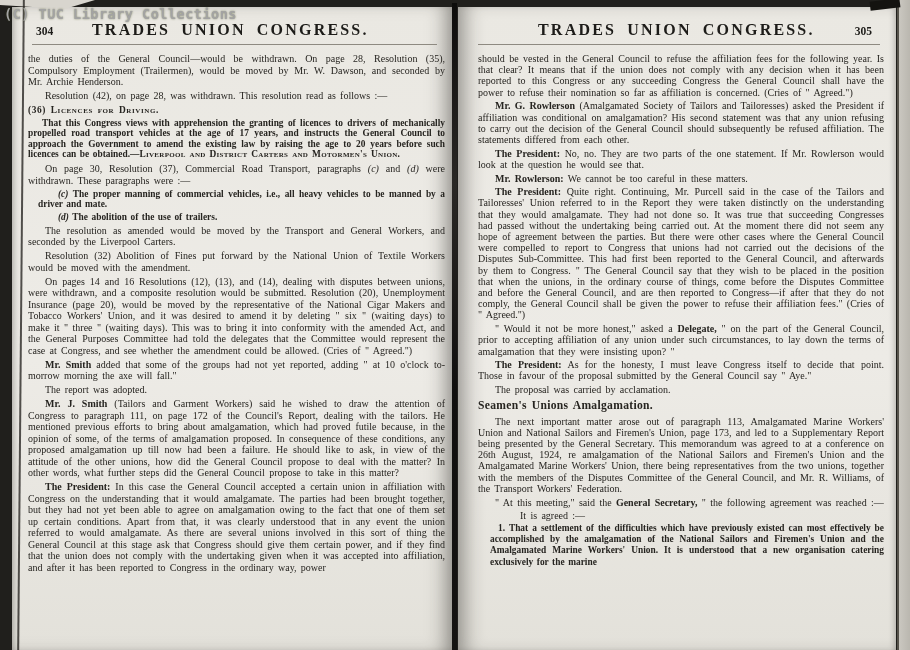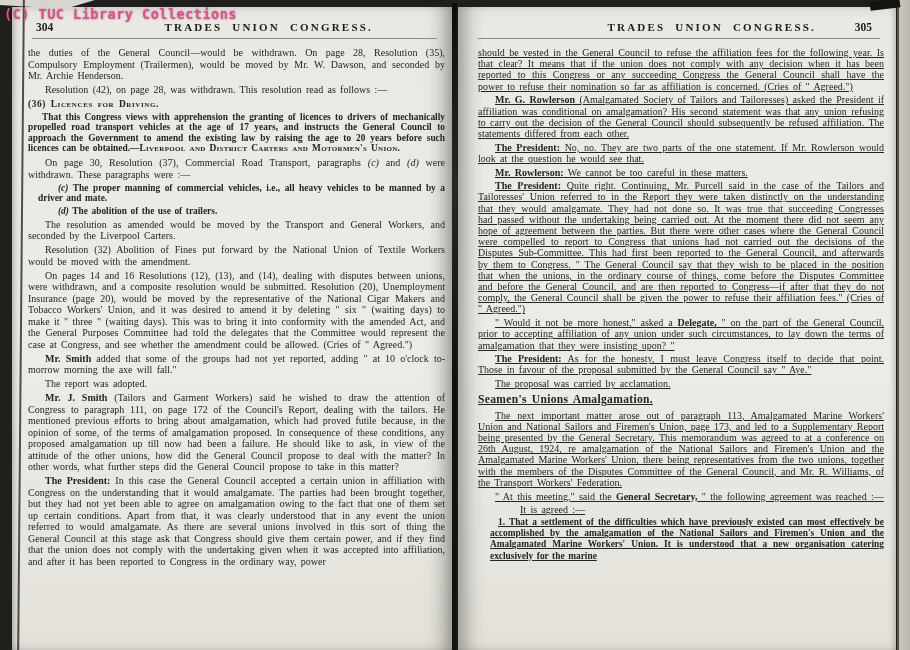--- a/index.html
+++ b/index.html
@@ -38,39 +38,39 @@
     background:#d8d5ce;clip-path:polygon(0 0,100% 0,68% 100%,0 55%);
   }
   .corner-mark{
     position:absolute;right:10px;top:0;width:30px;height:9px;z-index:4;
     background:#141310;transform:rotate(-7deg);
   }
   .watermark{
     position:absolute;left:4px;top:6px;z-index:6;
     font-family:"DejaVu Sans Mono","Liberation Mono",monospace;
     font-weight:bold;font-size:13.5px;letter-spacing:.5px;
-    color:#ec4899;text-shadow:0 0 2px rgba(62,72,22,.6);
+    color:#a3a3a3;text-shadow:0 0 2px rgba(62,72,22,.6);
   }
   .page-header{display:flex;align-items:baseline;padding:14px 24px 2px 24px;}
   .page-header .num{font-weight:bold;font-size:11.5px;color:#1d1c19;width:56px;}
   .page-header .num.right-num{text-align:right;}
   .page-header .title{
-    flex:1;text-align:right;font-weight:bold;font-size:11px;
+    flex:1;text-align:left;font-weight:bold;font-size:16px;
     letter-spacing:2.2px;word-spacing:5px;color:#1d1c19;
   }
   .header-rule{
     height:1px;border-top:1.5px solid #8e8a81;
     margin:3px 16px 7px 20px;
   }
   .page-body{
     overflow:hidden;color:#262420;
     height:calc(100% - 50px);
   }
   .paper.left  .page-body{padding:0 8px 0 16px;}
-  .paper.right .page-body{padding:0 12px 0 20px;text-decoration:underline;}
+  .paper.right .page-body{padding:0 12px 0 20px;}
   .para{
     margin:0 0 2.5px 0;text-align:justify;
     font-size:10px;line-height:11.5px;word-spacing:1.8px;
   }
   .paper.right .para{line-height:11.2px;}
   .para.body{text-indent:17px;}
   .para.first{text-indent:0;}
   .b{font-weight:bold;}
   .i{font-style:italic;}
   .sc{font-variant:small-caps;font-weight:bold;letter-spacing:.3px;margin-top:23px;}

